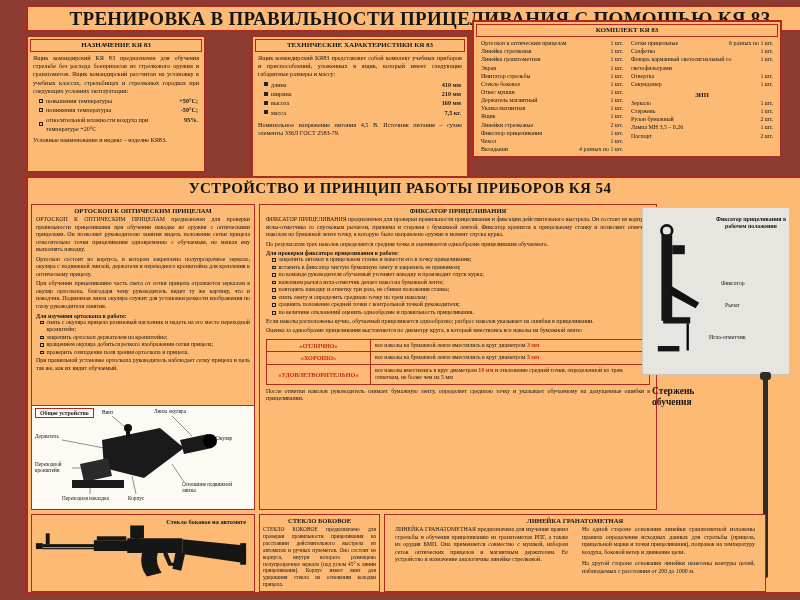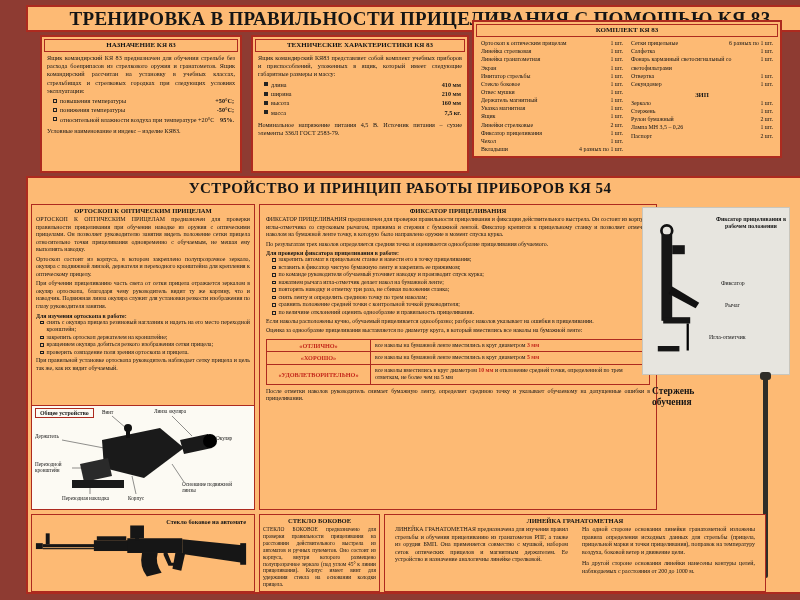--- a/index.html
+++ b/index.html
@@ -5,22 +5,22 @@
   *{box-sizing:border-box;margin:0;padding:0;}
   body{background:#5f241e;display:flex;justify-content:center;font-family:"Liberation Serif",serif;}
   #poster{position:relative;width:800px;height:600px;background:#8e3b32;color:#151515;overflow:hidden;}
   .panel{position:absolute;background:#fdba74;border:2px solid #ad2a1f;overflow:hidden;margin-left:20px;}
 
   
   #p-title{left:6px;top:5px;width:788px;height:27px;display:flex;align-items:center;justify-content:center;}
   #p-title .t{font-weight:bold;font-size:19px;letter-spacing:.3px;white-space:nowrap;}
 
   
-  #p-naznachenie{left:20px;top:35px;width:202px;height:138px;}
-  #p-tech{left:231px;top:35px;width:218px;height:138px;}
+  #p-naznachenie{left:6px;top:35px;width:180px;height:138px;}
+  #p-tech{left:231px;top:35px;width:218px;height:168px;}
   #p-komplekt{left:452px;top:20px;width:310px;height:138px;}
   .inner-hdr{margin:2px 2px 1px;border:1px solid #ad2a1f;font-weight:bold;text-align:center;font-size:7px;line-height:1.3;padding:1px 2px;}
   .body-text{font-size:6.2px;line-height:1.32;text-align:justify;padding:1px 5px;}
   .kv{display:flex;align-items:baseline;font-size:6.2px;line-height:1.5;padding:0 6px 0 11px;}
   .kv .sq{flex:0 0 auto;width:4px;height:4px;border:1px solid #222;margin-right:3px;align-self:center;}
   .kv.filled .sq{background:#222;}
   .kv .lab{flex:1;}
   .kv .val{font-weight:bold;white-space:nowrap;margin-left:4px;}
 
   

